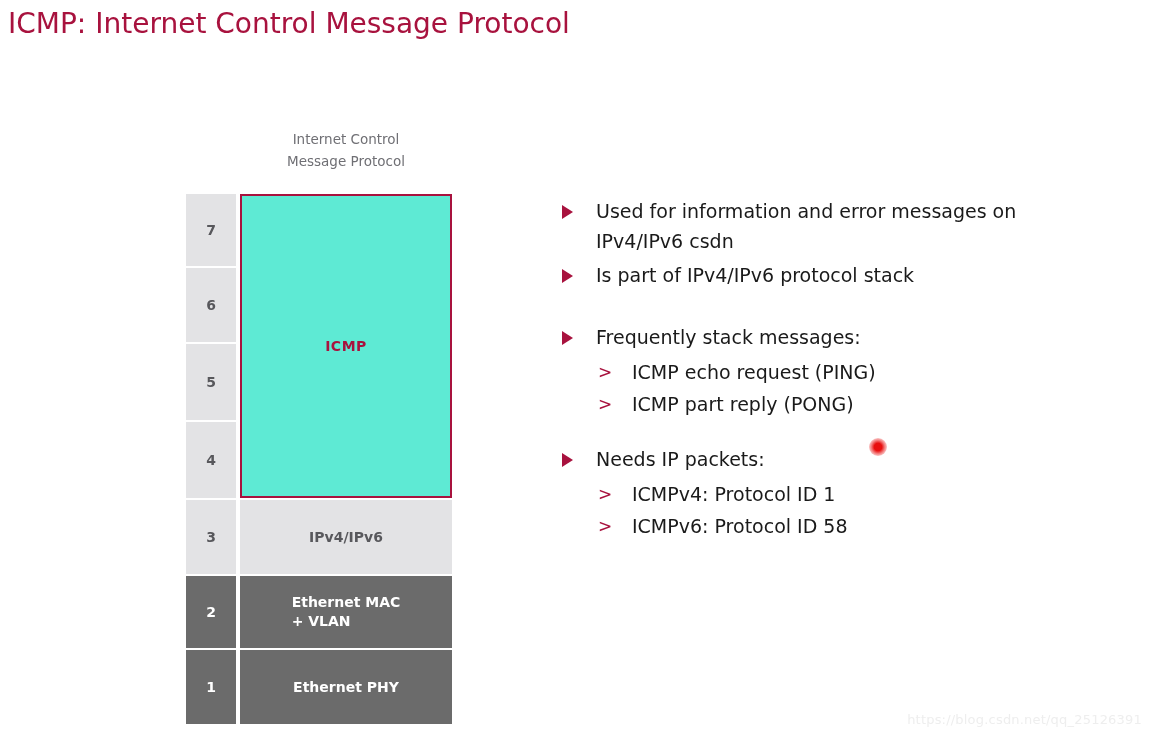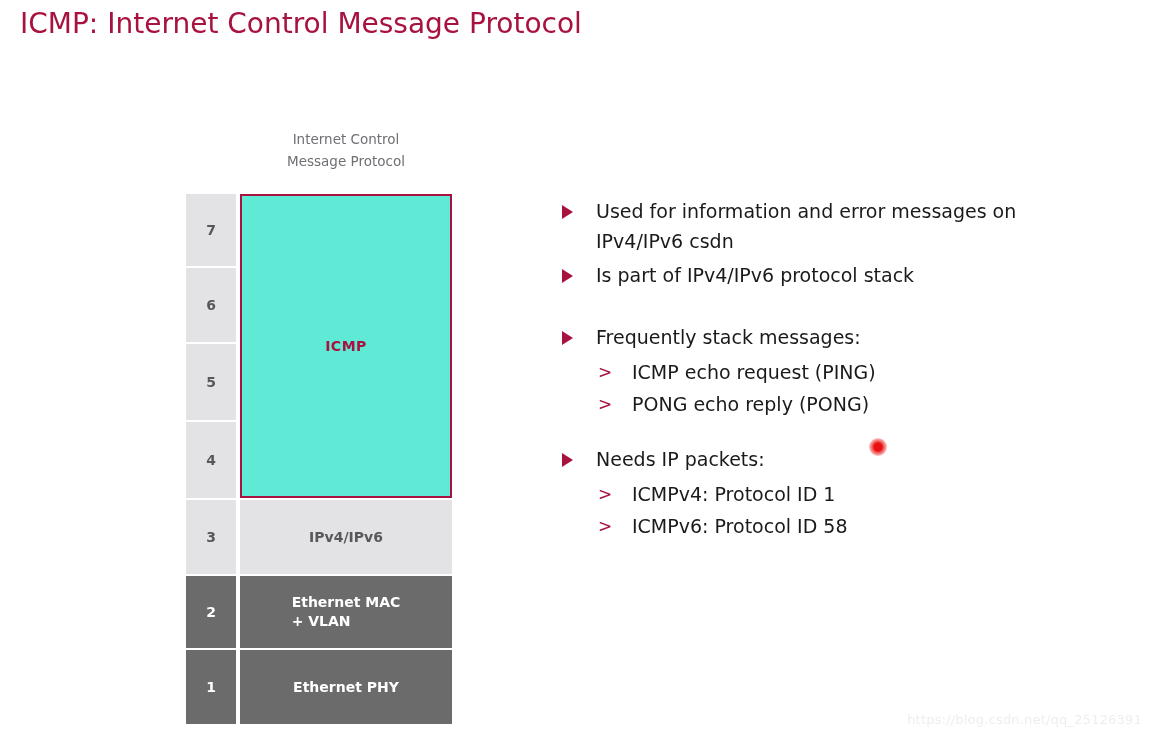--- a/index.html
+++ b/index.html
@@ -19,21 +19,20 @@
   .slide-title {
     position: absolute;
     left: 8px;
     top: 4px;
     font-size: 28px;
     line-height: 40px;
     color: #a8123e;
     font-weight: 400;
     letter-spacing: 0px;
     white-space: nowrap;
-    margin-left: 12px;
   }
 
   
   .stack-diagram {
     position: absolute;
     left: 186px;
     top: 128px;
     width: 266px;
     height: 600px;
   }
@@ -246,21 +245,21 @@
     <div class="bullet-l1">
       <span class="tri"></span>
       <div>Frequently stack messages:</div>
     </div>
     <div class="bullet-l2">
       <span class="gt">&gt;</span>
       <span>ICMP echo request (PING)</span>
     </div>
     <div class="bullet-l2">
       <span class="gt">&gt;</span>
-      <span>PONG echo reply (PONG)</span>
+      <span>ICMP part reply (PONG)</span>
     </div>
   </div>
 
   <div class="spacer-md"></div>
 
   <div class="bullet-group">
     <div class="bullet-l1">
       <span class="tri"></span>
       <div>Needs IP packets:</div>
     </div>

